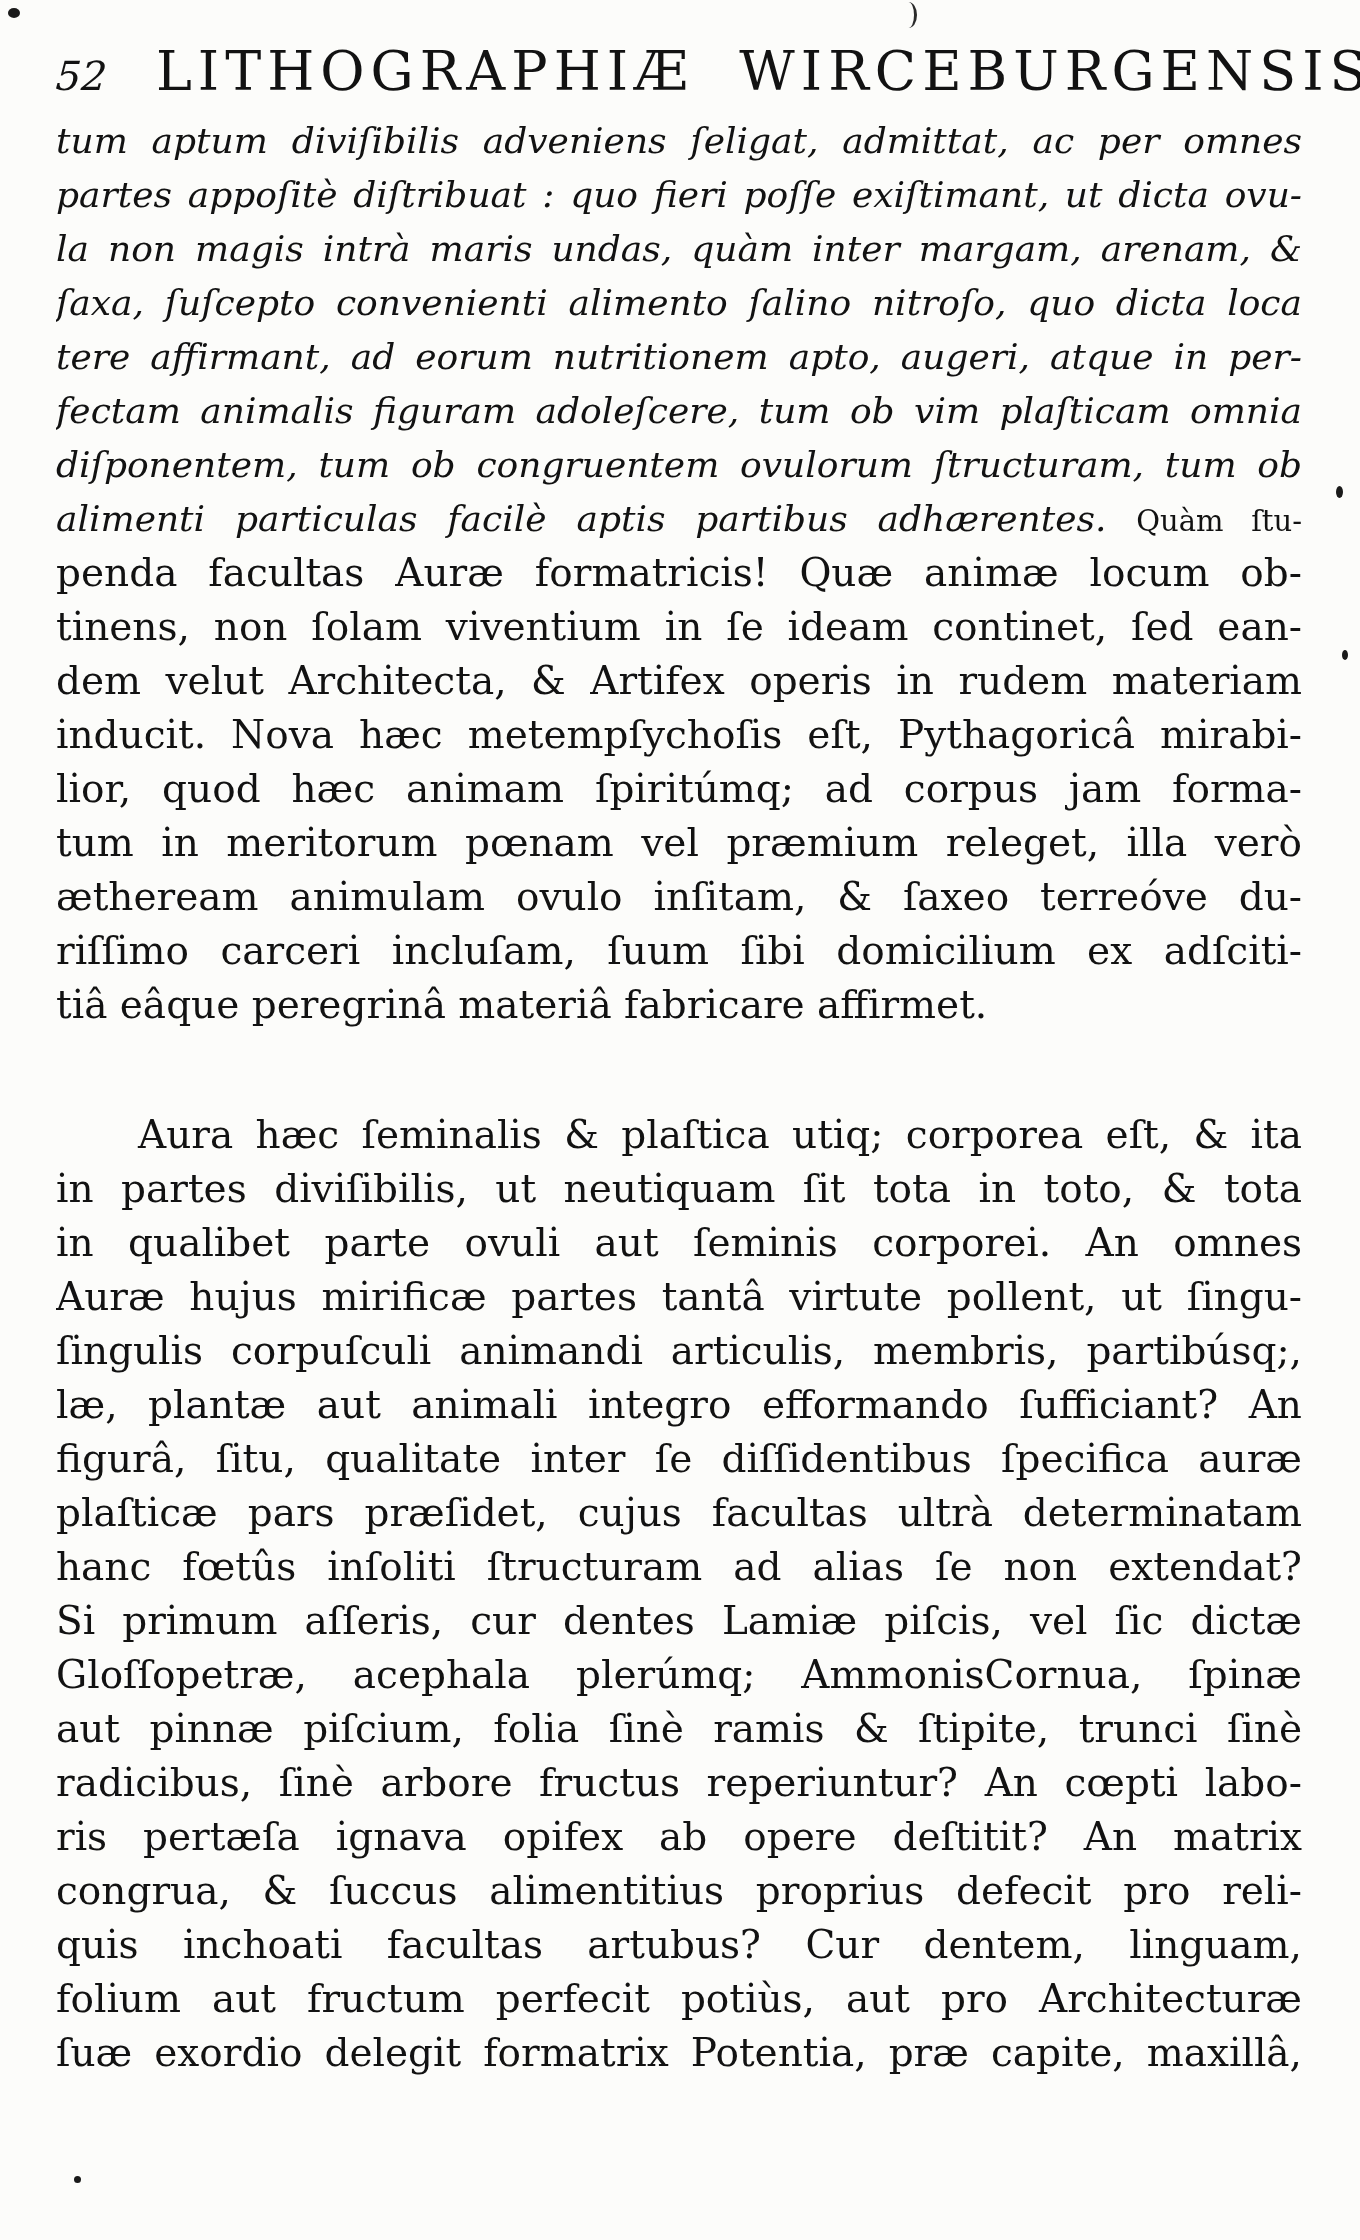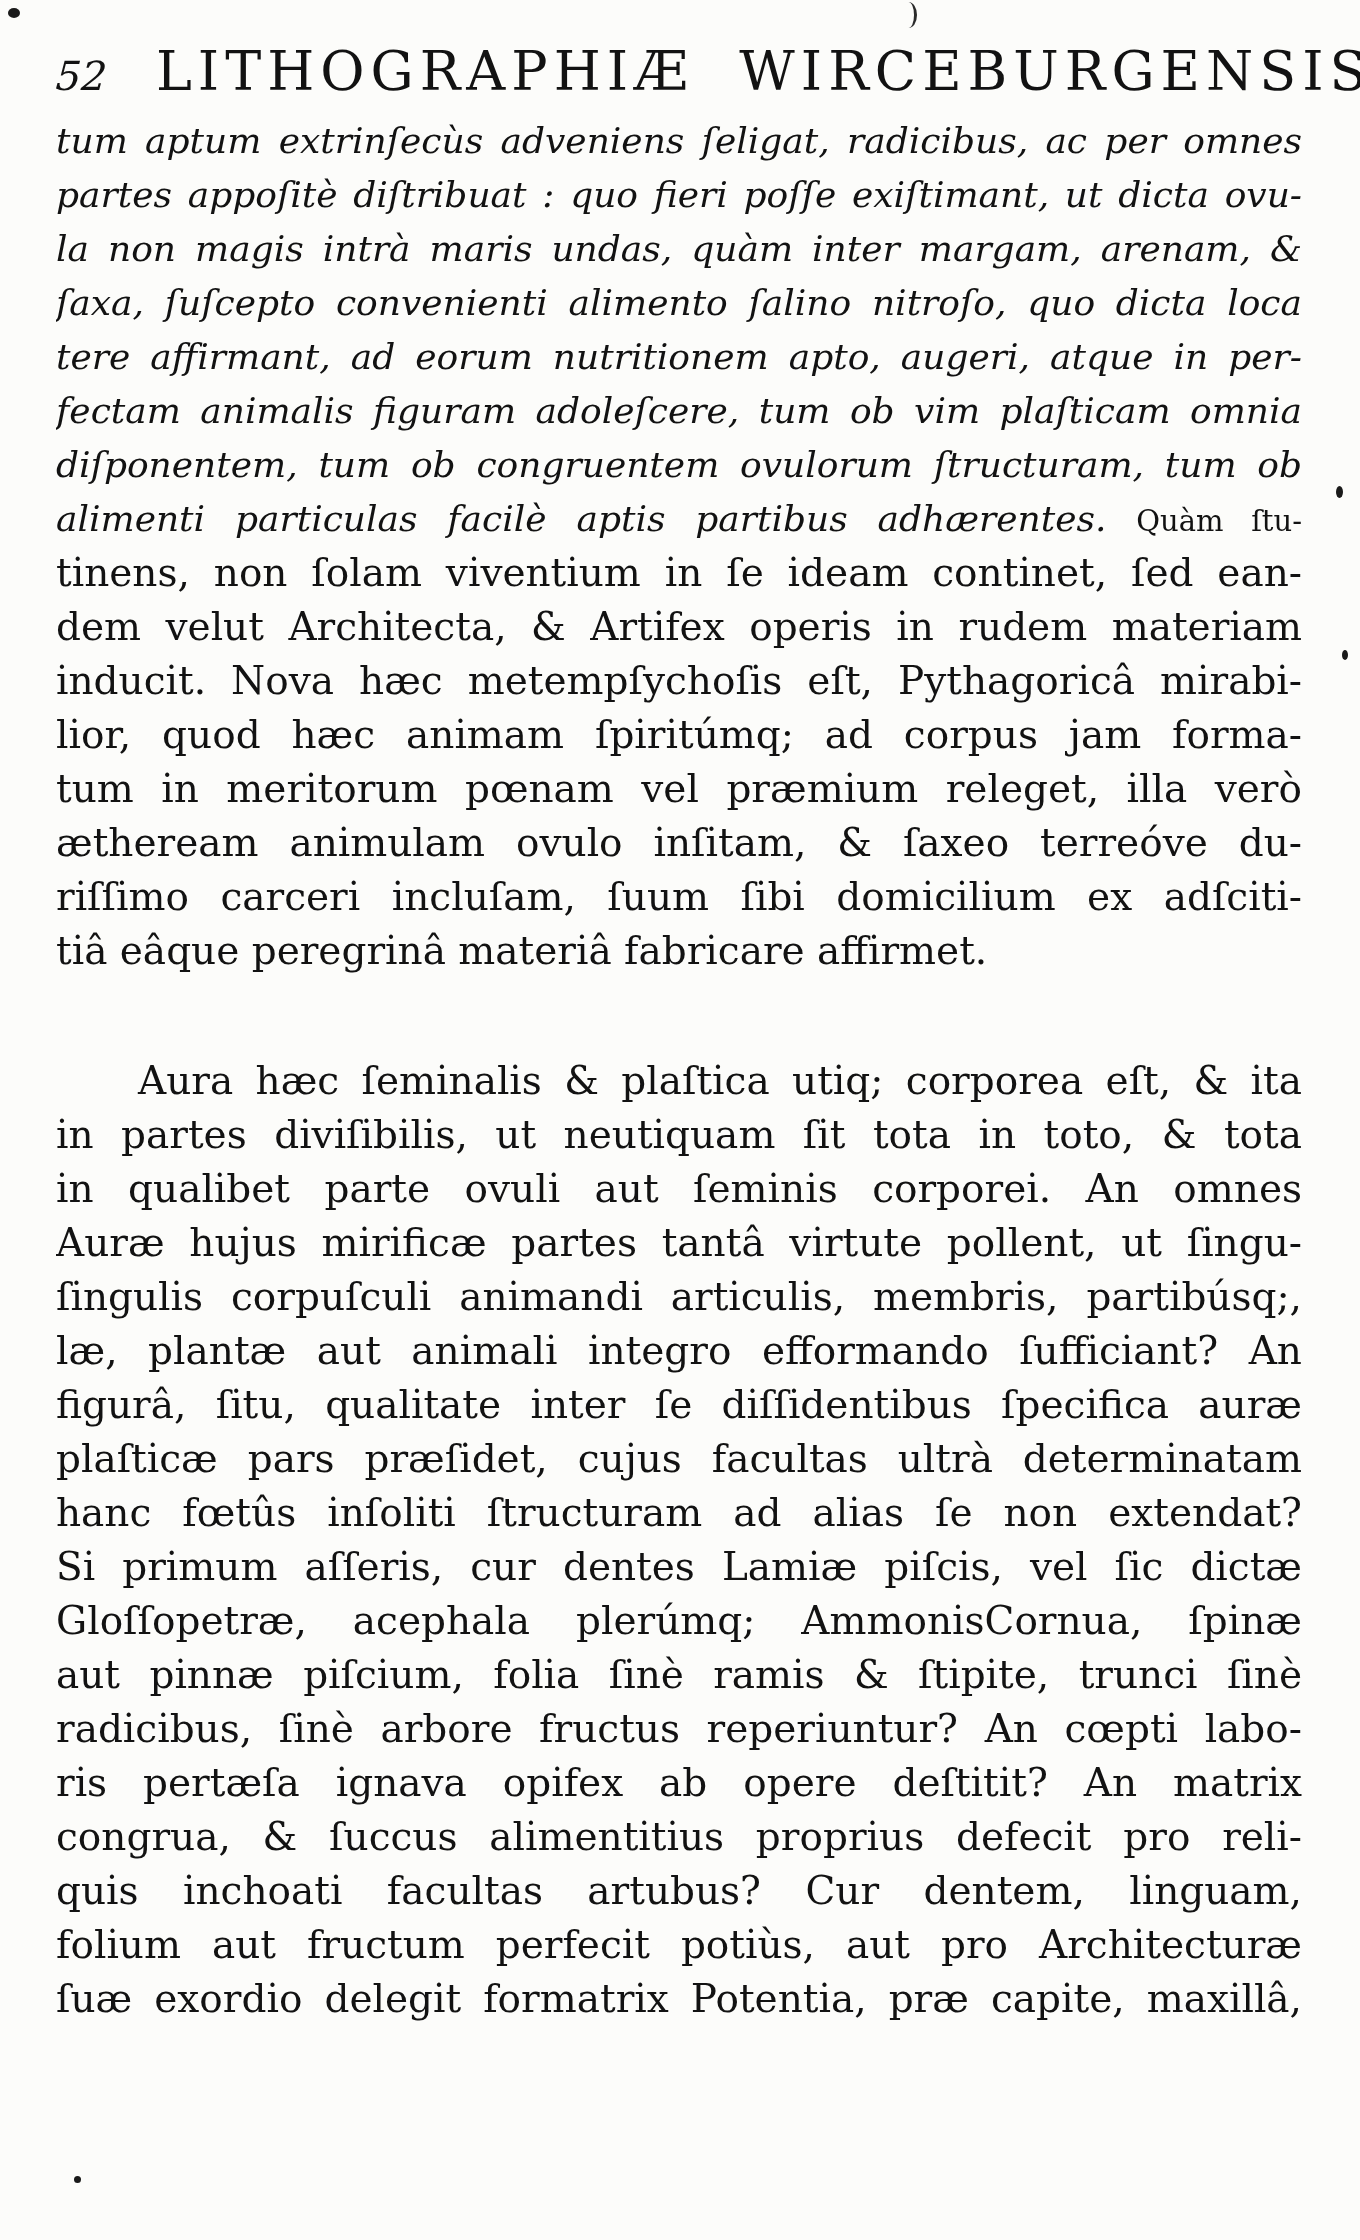--- a/index.html
+++ b/index.html
@@ -98,31 +98,32 @@
 
 <div class="page">
 
   <header class="running-head">
     <span class="pagenum">52</span>
     <h1 class="running-title">LITHOGRAPHIÆ WIRCEBURGENSIS</h1>
   </header>
 
   <main class="text-block">
     <section class="para italic-para">
-        <div class="line"><span>tum aptum extrinſecùs adveniens ſeligat, radicibus, ac per omnes</span></div>
+        <div class="line"><span>tum aptum diviſibilis adveniens ſeligat, admittat, ac per omnes</span></div>
         <div class="line"><span>partes appoſitè diſtribuat : quo fieri poſſe exiſtimant, ut dicta ovu-</span></div>
         <div class="line"><span>la non magis intrà maris undas, quàm inter margam, arenam, &amp;</span></div>
         <div class="line"><span>ſaxa, ſuſcepto convenienti alimento ſalino nitroſo, quo dicta loca ſca-</span></div>
         <div class="line"><span>tere affirmant, ad eorum nutritionem apto, augeri, atque in per-</span></div>
         <div class="line"><span>fectam animalis figuram adoleſcere, tum ob vim plaſticam omnia</span></div>
         <div class="line"><span>diſponentem, tum ob congruentem ovulorum ſtructuram, tum ob</span></div>
         <div class="line"><span>alimenti particulas facilè aptis partibus adhærentes.</span> <span class="roman-tail">Quàm ſtu-</span></div>
       </section>
 
     <section class="para roman-para">
+        <div class="line"><span>penda facultas Auræ formatricis! Quæ animæ locum ob-</span></div>
         <div class="line"><span>tinens, non ſolam viventium in ſe ideam continet, ſed ean-</span></div>
         <div class="line"><span>dem velut Architecta, &amp; Artifex operis in rudem materiam</span></div>
         <div class="line"><span>inducit. Nova hæc metempſychoſis eſt, Pythagoricâ mirabi-</span></div>
         <div class="line"><span>lior, quod hæc animam ſpiritúmq; ad corpus jam forma-</span></div>
         <div class="line"><span>tum in meritorum pœnam vel præmium releget, illa verò</span></div>
         <div class="line"><span>ætheream animulam ovulo inſitam, &amp; ſaxeo terreóve du-</span></div>
         <div class="line"><span>riſſimo carceri incluſam, ſuum ſibi domicilium ex adſciti-</span></div>
         <div class="line para-end"><span>tiâ eâque peregrinâ materiâ fabricare affirmet.</span></div>
       </section>
 

